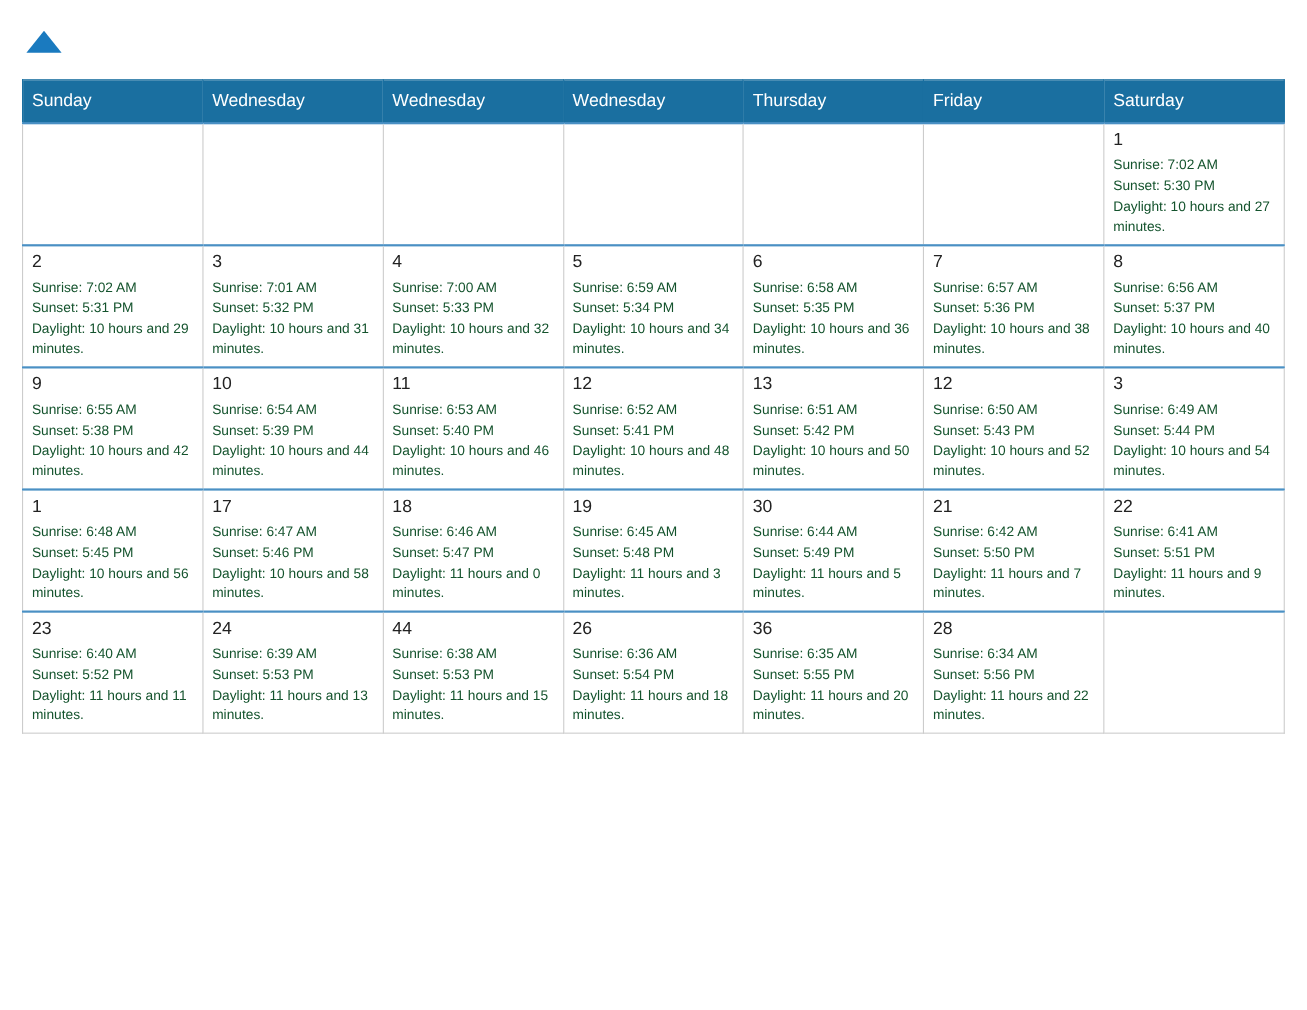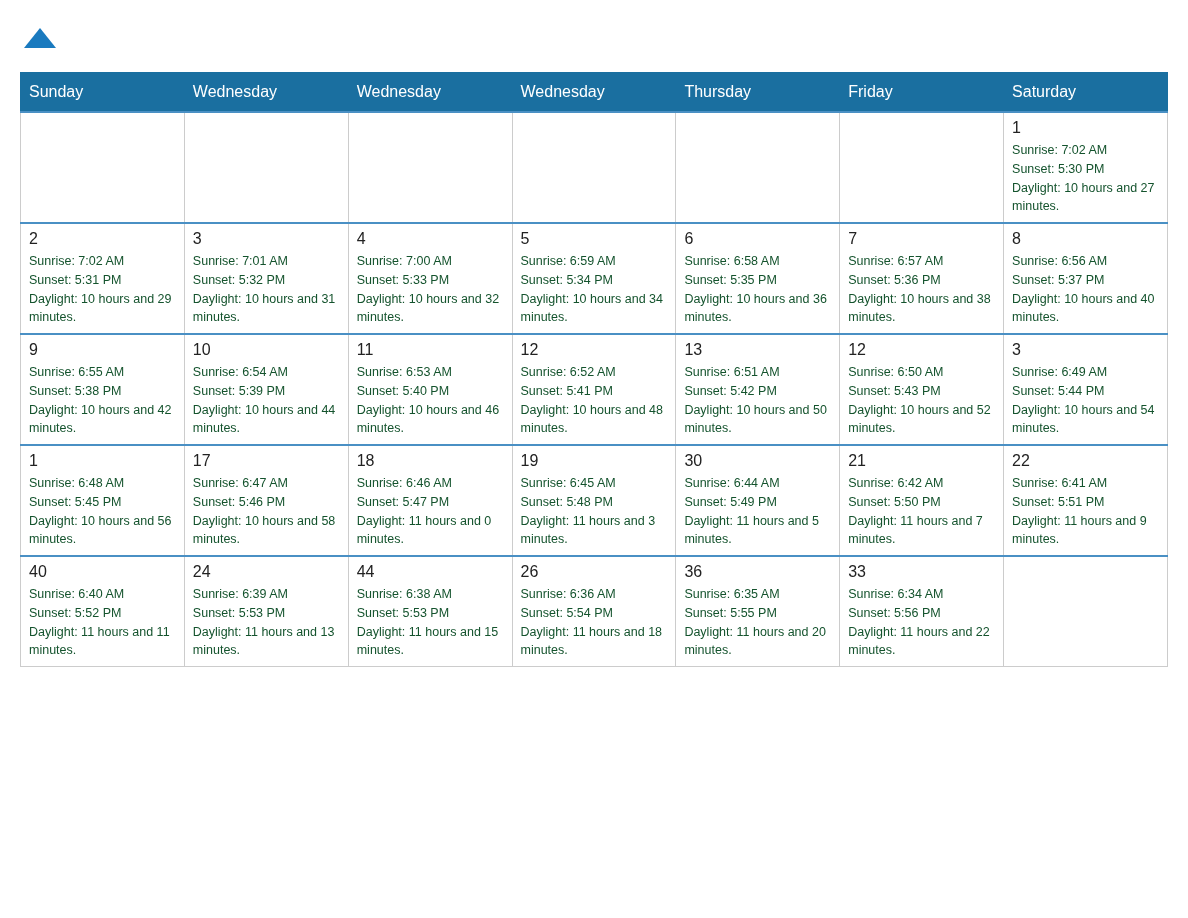--- a/index.html
+++ b/index.html
@@ -219,39 +219,39 @@
           <span class="day-number">21</span>
           <div class="day-info">Sunrise: 6:42 AM<br>Sunset: 5:50 PM<br>Daylight: 11 hours and 7 minutes.</div>
         </td>
         <td>
           <span class="day-number">22</span>
           <div class="day-info">Sunrise: 6:41 AM<br>Sunset: 5:51 PM<br>Daylight: 11 hours and 9 minutes.</div>
         </td>
       </tr>
       <tr class="week-row">
         <td>
-          <span class="day-number">40</span>
+          <span class="day-number">23</span>
           <div class="day-info">Sunrise: 6:40 AM<br>Sunset: 5:52 PM<br>Daylight: 11 hours and 11 minutes.</div>
         </td>
         <td>
           <span class="day-number">24</span>
           <div class="day-info">Sunrise: 6:39 AM<br>Sunset: 5:53 PM<br>Daylight: 11 hours and 13 minutes.</div>
         </td>
         <td>
           <span class="day-number">44</span>
           <div class="day-info">Sunrise: 6:38 AM<br>Sunset: 5:53 PM<br>Daylight: 11 hours and 15 minutes.</div>
         </td>
         <td>
           <span class="day-number">26</span>
           <div class="day-info">Sunrise: 6:36 AM<br>Sunset: 5:54 PM<br>Daylight: 11 hours and 18 minutes.</div>
         </td>
         <td>
           <span class="day-number">36</span>
           <div class="day-info">Sunrise: 6:35 AM<br>Sunset: 5:55 PM<br>Daylight: 11 hours and 20 minutes.</div>
         </td>
         <td>
-          <span class="day-number">33</span>
+          <span class="day-number">28</span>
           <div class="day-info">Sunrise: 6:34 AM<br>Sunset: 5:56 PM<br>Daylight: 11 hours and 22 minutes.</div>
         </td>
         <td class="empty-cell"></td>
       </tr>
     </tbody>
 </table>
 
 </body></html>

